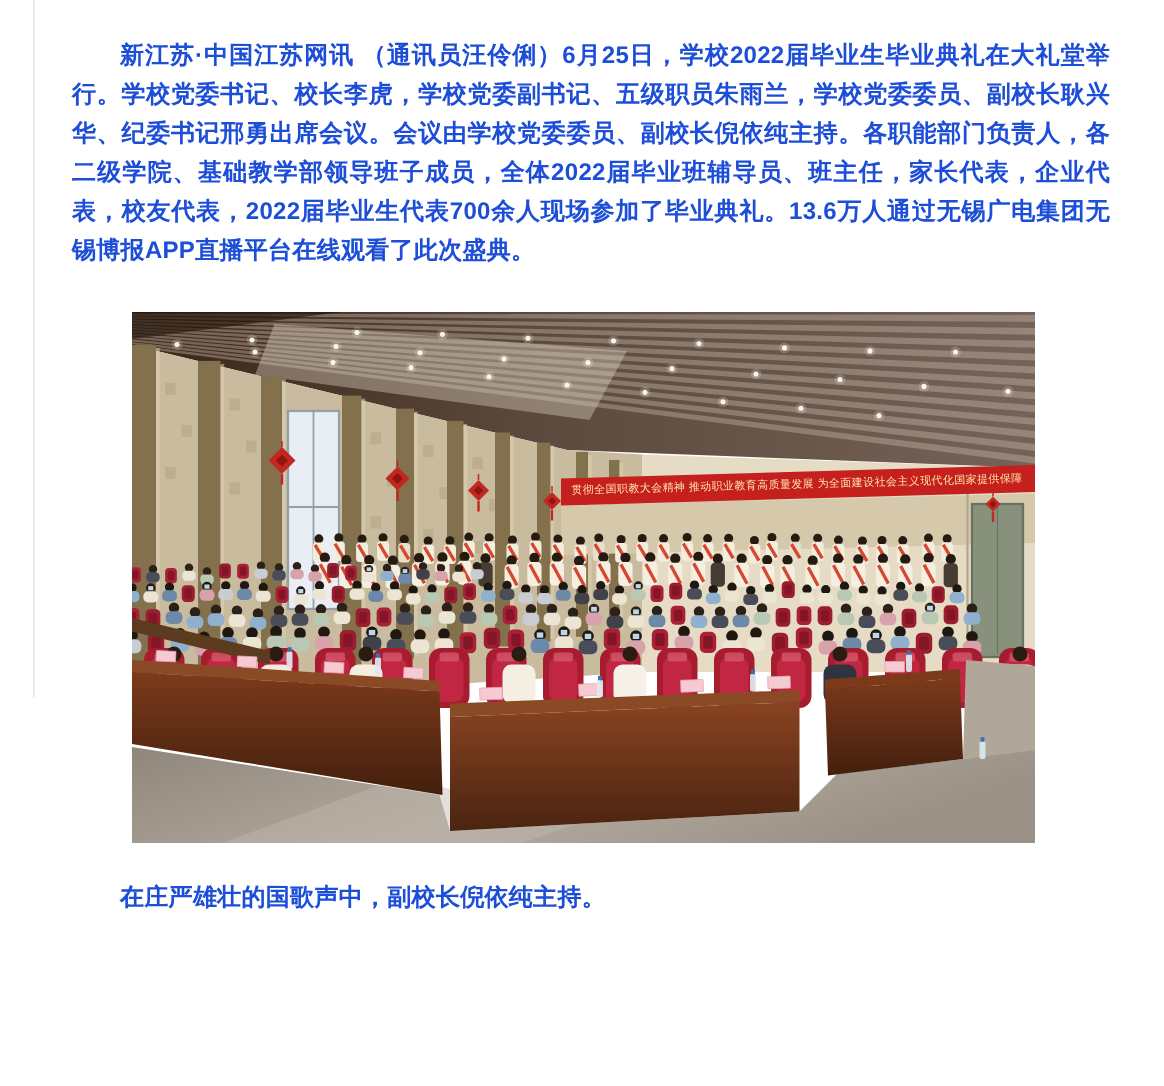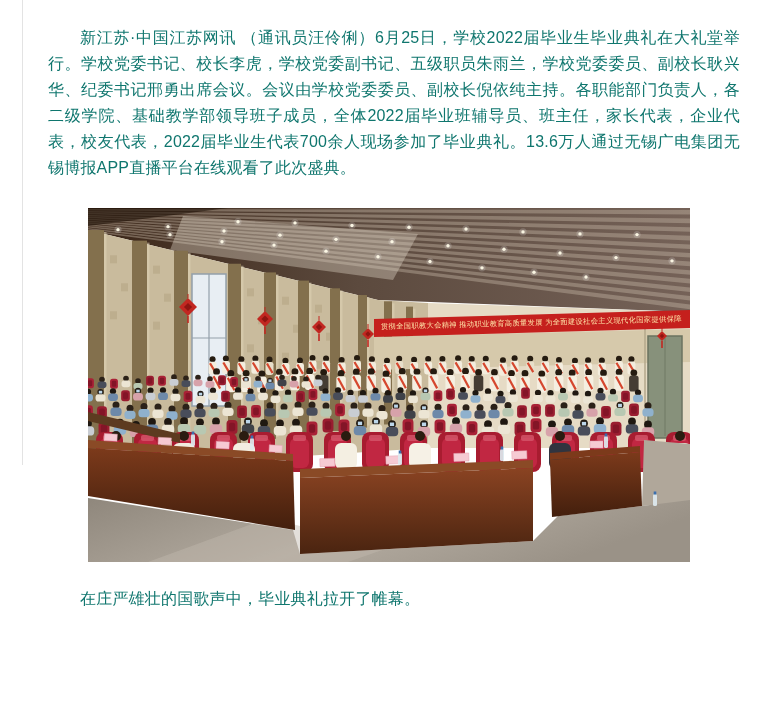--- a/index.html
+++ b/index.html
@@ -4,23 +4,24 @@
 <style>
   html,body{margin:0;padding:0;}
   body{
     width:776px;height:724px;background:#ffffff;overflow:hidden;
     font-family:"Liberation Sans","DejaVu Sans",sans-serif;
     position:relative;
   }
   .left-rule{position:absolute;left:22px;top:0;width:1px;height:465px;background:#e3e3e3;}
   .article{position:relative;margin:0 36px 0 48px;width:692px;}
   .article p{
-    font-size:16px;line-height:26px;color:#0f766e;
+    font-size:16px;line-height:26px;color:#1d4ed8;
     text-align:justify;text-indent:2em;margin:0;
     letter-spacing:0.2px;
+    font-weight:bold;
   }
   p.p1{margin:25px 0 27px;}
   p.p2{margin:0;}
   figure.photo-wrap{margin:22px 0 24px 40px;padding:0;width:602px;height:354px;}
   figure.photo-wrap svg{display:block;}
 </style>
 </head>
 <body>
 
 <div class="left-rule"></div>
@@ -793,14 +794,14 @@
           <rect x="412" y="241" width="4" height="12" rx="1.5" fill="#dde9ef" opacity="0.92"></rect>
           <rect x="412.7" y="238.5" width="2.6" height="3" fill="#3a6fae"></rect>
           <rect x="516" y="228" width="4" height="12" rx="1.5" fill="#dde9ef" opacity="0.92"></rect>
           <rect x="516.7" y="225.5" width="2.6" height="3" fill="#3a6fae"></rect>
           <rect x="565" y="286" width="4" height="12" rx="1.5" fill="#dde9ef" opacity="0.92"></rect>
           <rect x="565.7" y="283.5" width="2.6" height="3" fill="#3a6fae"></rect>
         </g>
     </svg>
   </figure>
 
-  <p class="p3">在庄严雄壮的国歌声中，毕业典礼拉开了帷幕。</p>
+  <p class="p3">在庄严雄壮的国歌声中，副校长倪依纯主持。</p>
 </div>
 
 </body></html>

